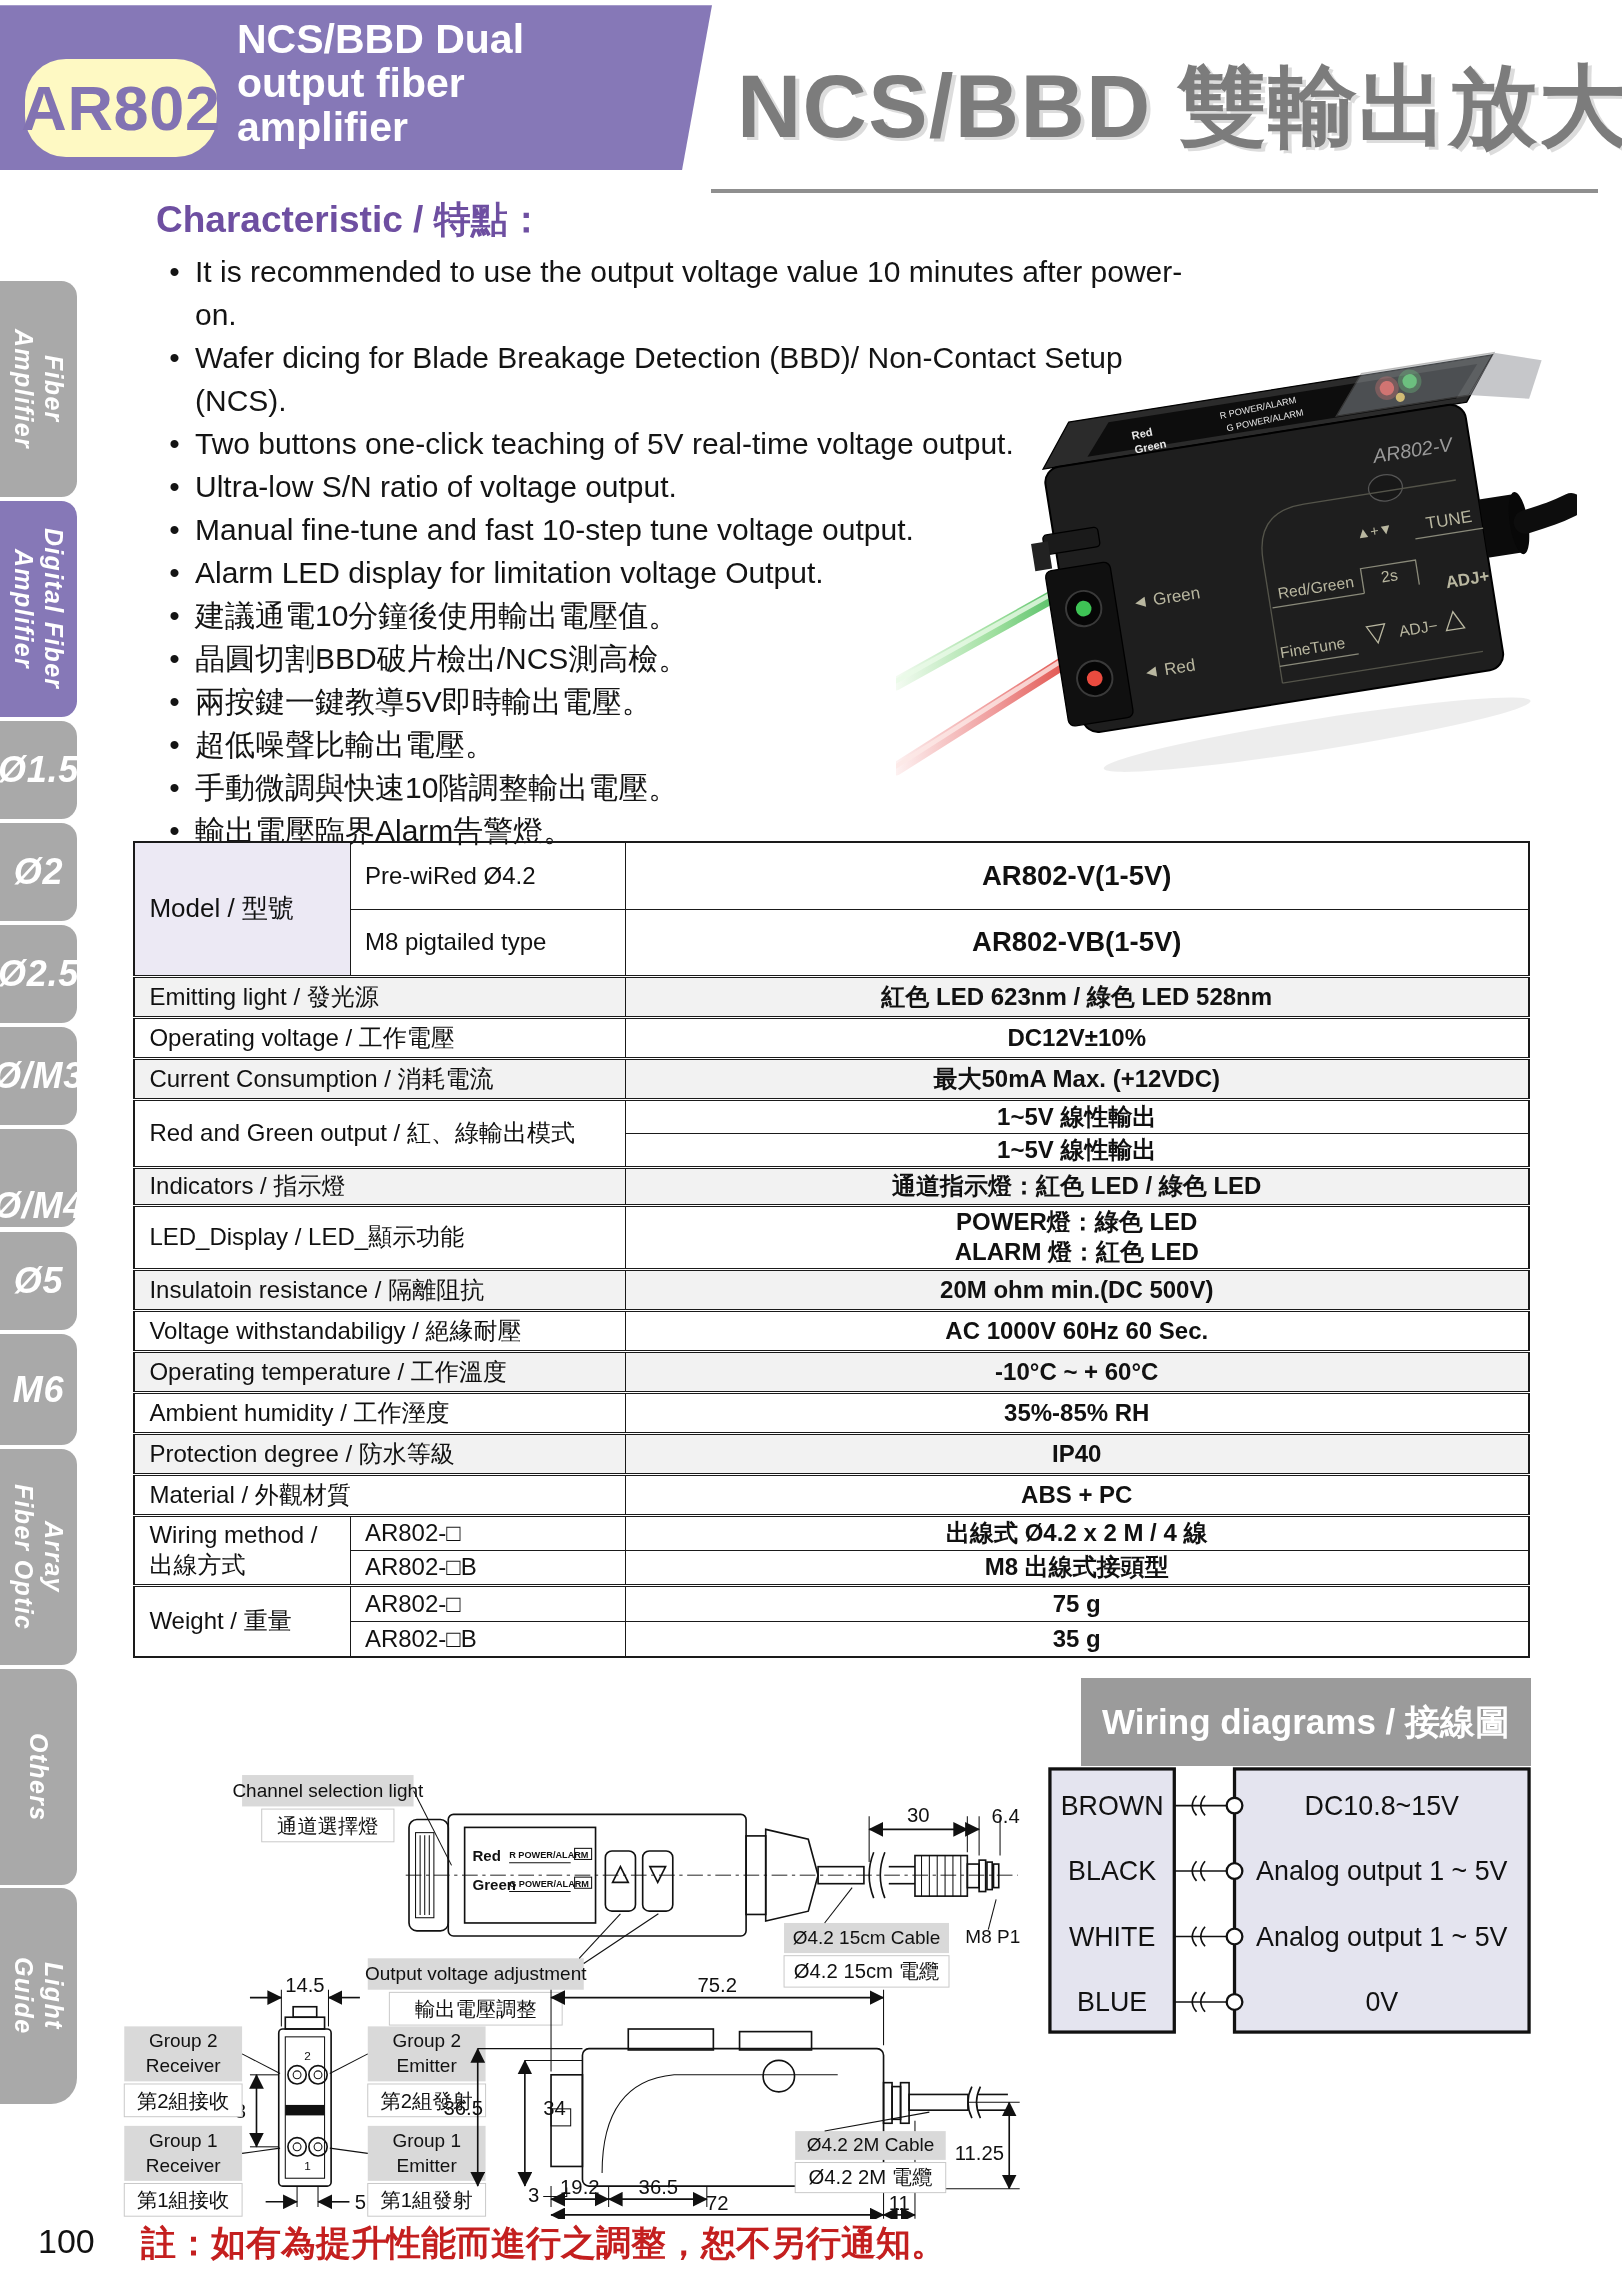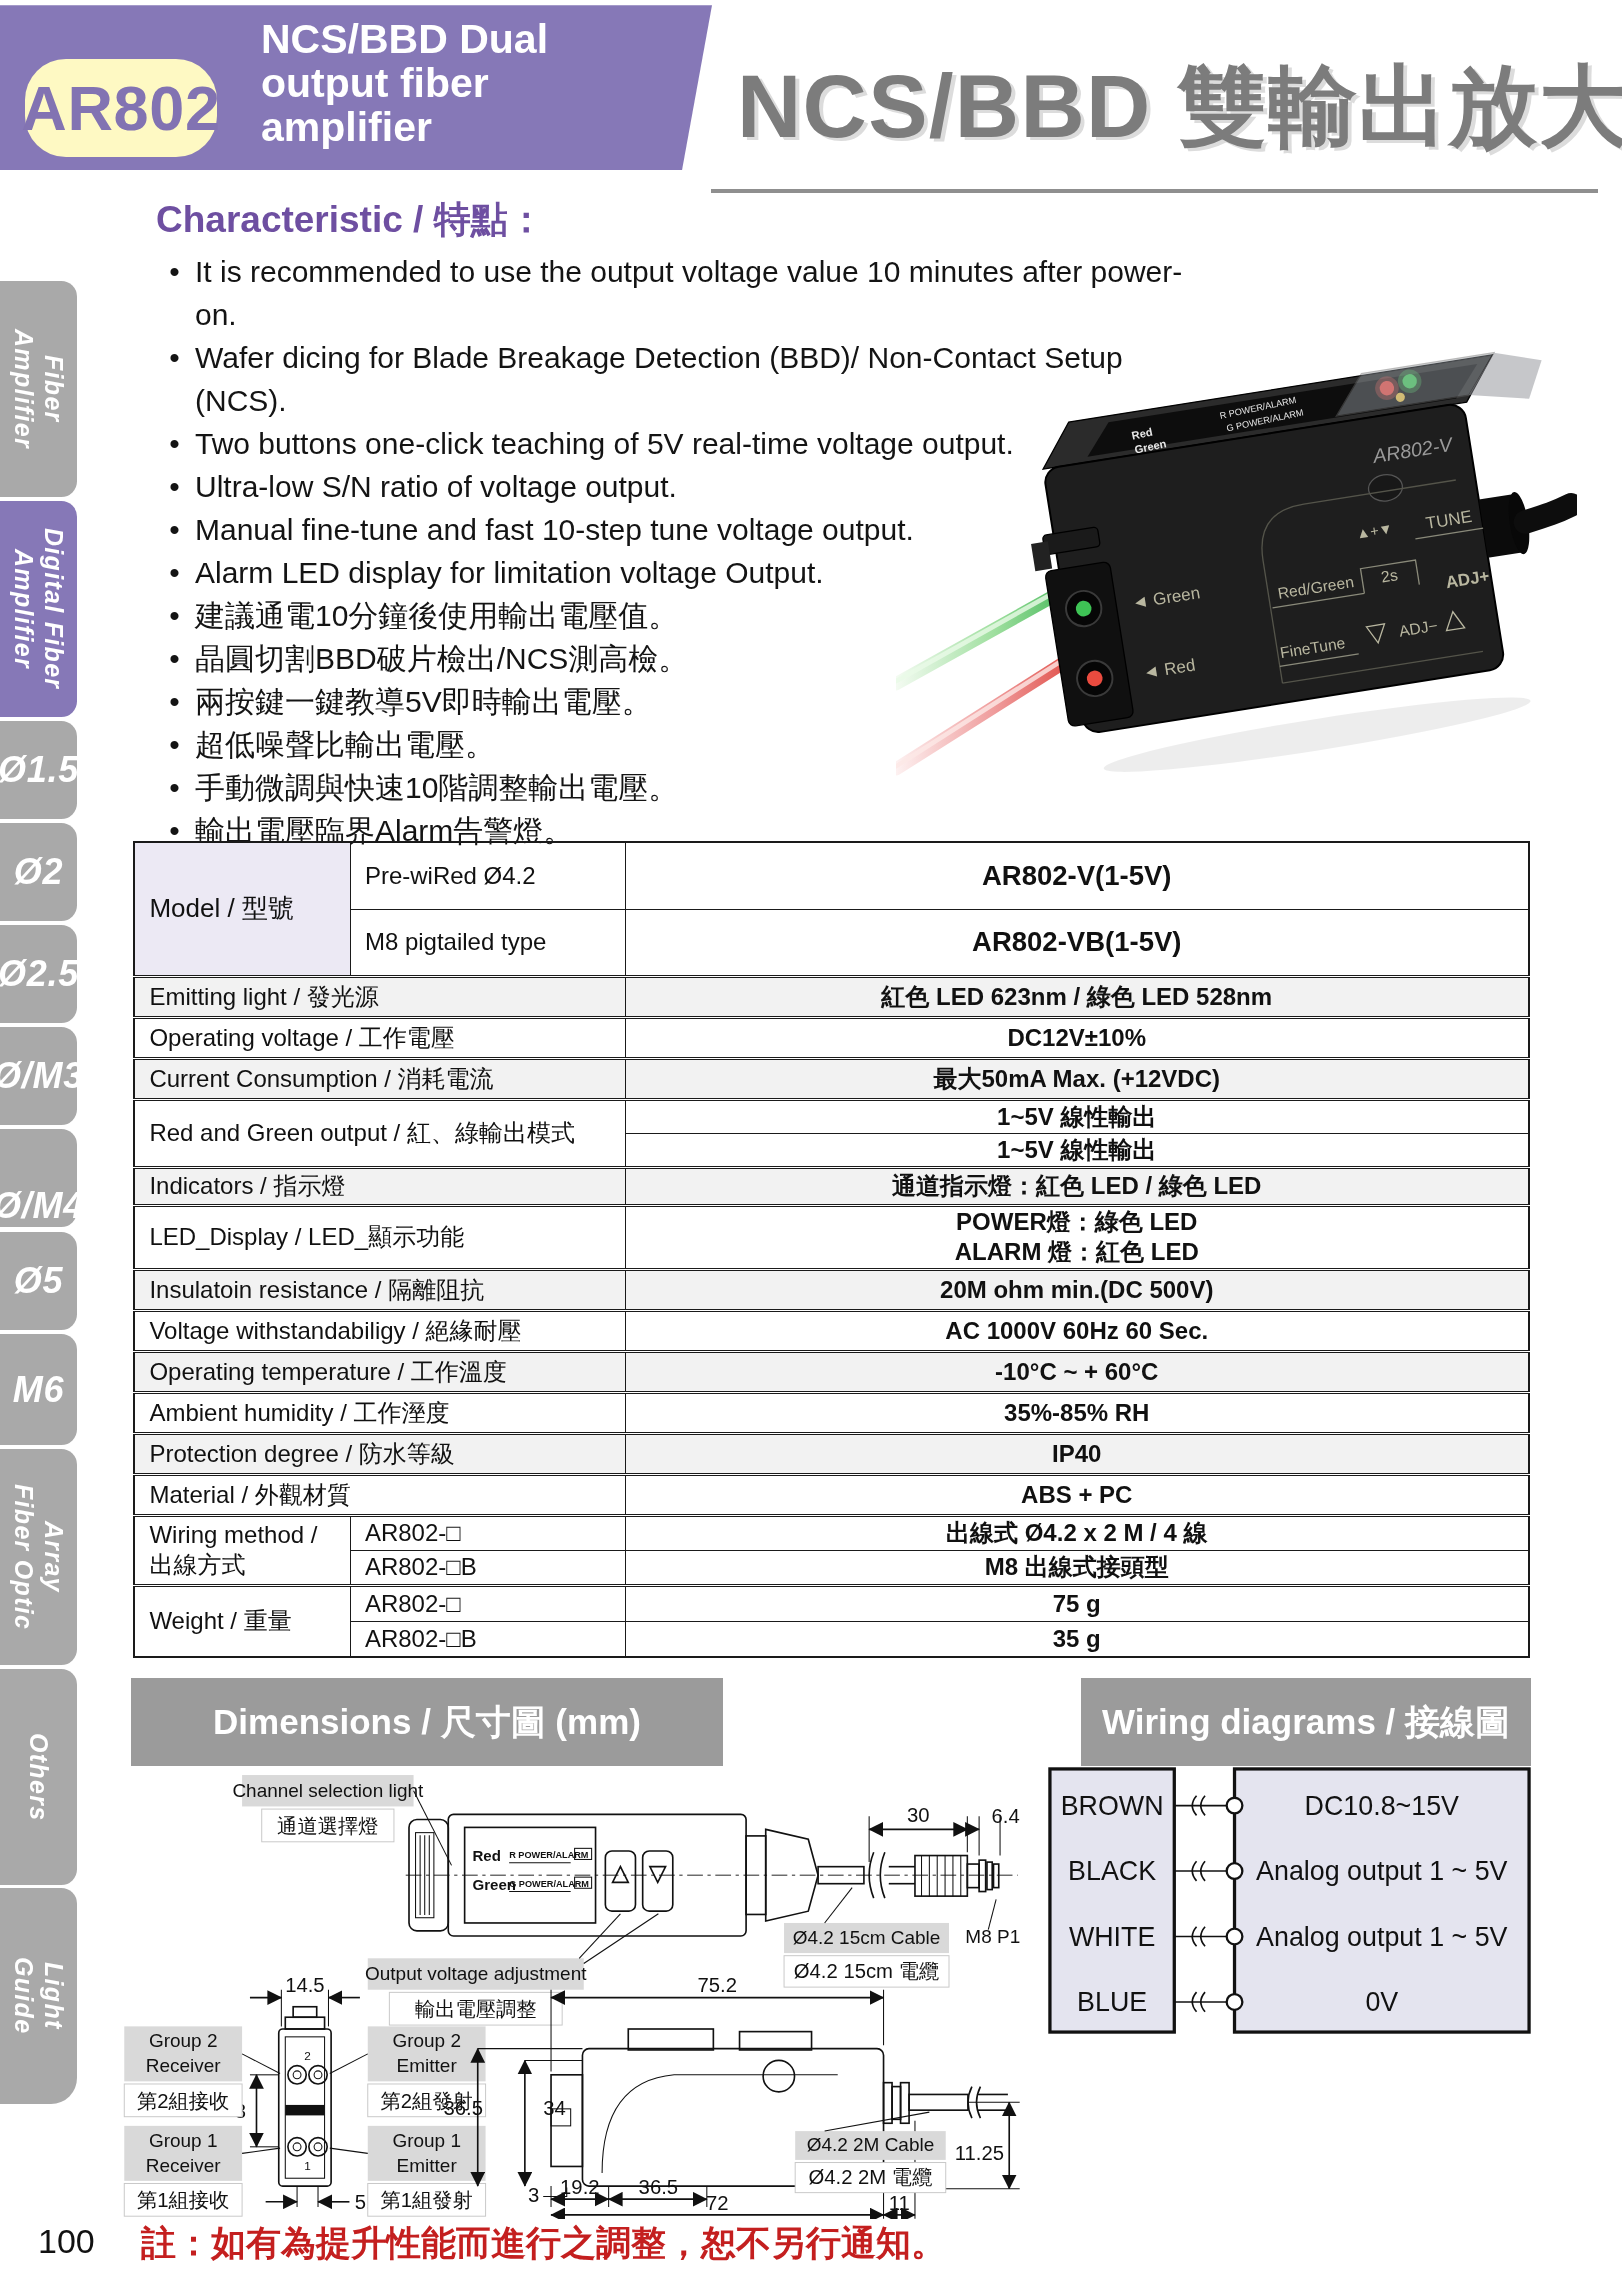--- a/index.html
+++ b/index.html
@@ -5,21 +5,21 @@
   html,body{margin:0;padding:0;background:#ffffff;}
   #page{position:relative;width:1623px;height:2295px;background:#fff;overflow:hidden;
         font-family:"Liberation Sans","DejaVu Sans",sans-serif;color:#111;}
 
   
   #banner{position:absolute;left:0;top:5.2px;width:712px;height:165px;background:#8678b7;
           clip-path:polygon(0 0,100% 0,calc(100% - 30px) 100%,0 100%);}
   #model-badge{position:absolute;left:25px;top:51px;width:192px;height:98px;background:#fef9c3;
                border-radius:41px;display:flex;align-items:center;justify-content:center;
                font-size:63px;font-weight:bold;color:#8273b2;letter-spacing:0.7px;margin-top:8px;}
-  #banner-sub{position:absolute;left:237px;top:17px;font-size:41px;font-weight:bold;color:#fff;line-height:44px;margin-left:24px;}
+  #banner-sub{position:absolute;left:237px;top:17px;font-size:41px;font-weight:bold;color:#fff;line-height:44px;}
   #main-title{position:absolute;left:737px;top:47px;width:870px;font-size:89px;font-weight:bold;
               color:#7c7c7c;white-space:nowrap;letter-spacing:1.3px;
               text-shadow:3.9px 3.3px 0 rgba(130,130,130,0.28);}
   #title-underline{position:absolute;left:711px;top:189px;width:887px;height:3.9px;background:#8f8f8f;}
 
   
   #char-heading{position:absolute;left:156px;top:195px;font-size:37px;font-weight:bold;color:#6e4fa1;}
   #bullets{position:absolute;left:164px;top:250px;width:1021px;margin:0;padding:0;}
   #bullets li{list-style:none;font-size:30px;line-height:43px;color:#141414;position:relative;padding-left:31px;}
   #bullets li::before{content:"•";position:absolute;left:5.2px;top:0;}
@@ -311,21 +311,20 @@
       <td class="lab">AR802-□</td>
       <td class="val">75 g</td>
     </tr>
     <tr class="rh-w">
       <td class="lab">AR802-□B</td>
       <td class="val">35 g</td>
     </tr>
   </tbody>
     </table>
 
-  <div id="dim-head" class="sec-head">Dimensions / 尺寸圖 (mm)</div>
   <div id="wir-head" class="sec-head">Wiring diagrams / 接線圖</div>
 
   <svg id="wiring-svg" width="487" height="271" viewBox="0 0 744 414">
     <rect x="6" y="6" width="190" height="402" fill="#e4e4ef" stroke="#111" stroke-width="5"></rect>
     <rect x="288" y="6" width="450" height="402" fill="#e4e4ef" stroke="#111" stroke-width="5"></rect>
     <g class="ln">
       <line x1="196" y1="62" x2="276" y2="62"></line>
         <path d="M230,47 q-13,15 0,30 M243,47 q-13,15 0,30"></path>
       <line x1="196" y1="162" x2="276" y2="162"></line>
         <path d="M230,147 q-13,15 0,30 M243,147 q-13,15 0,30"></path>

